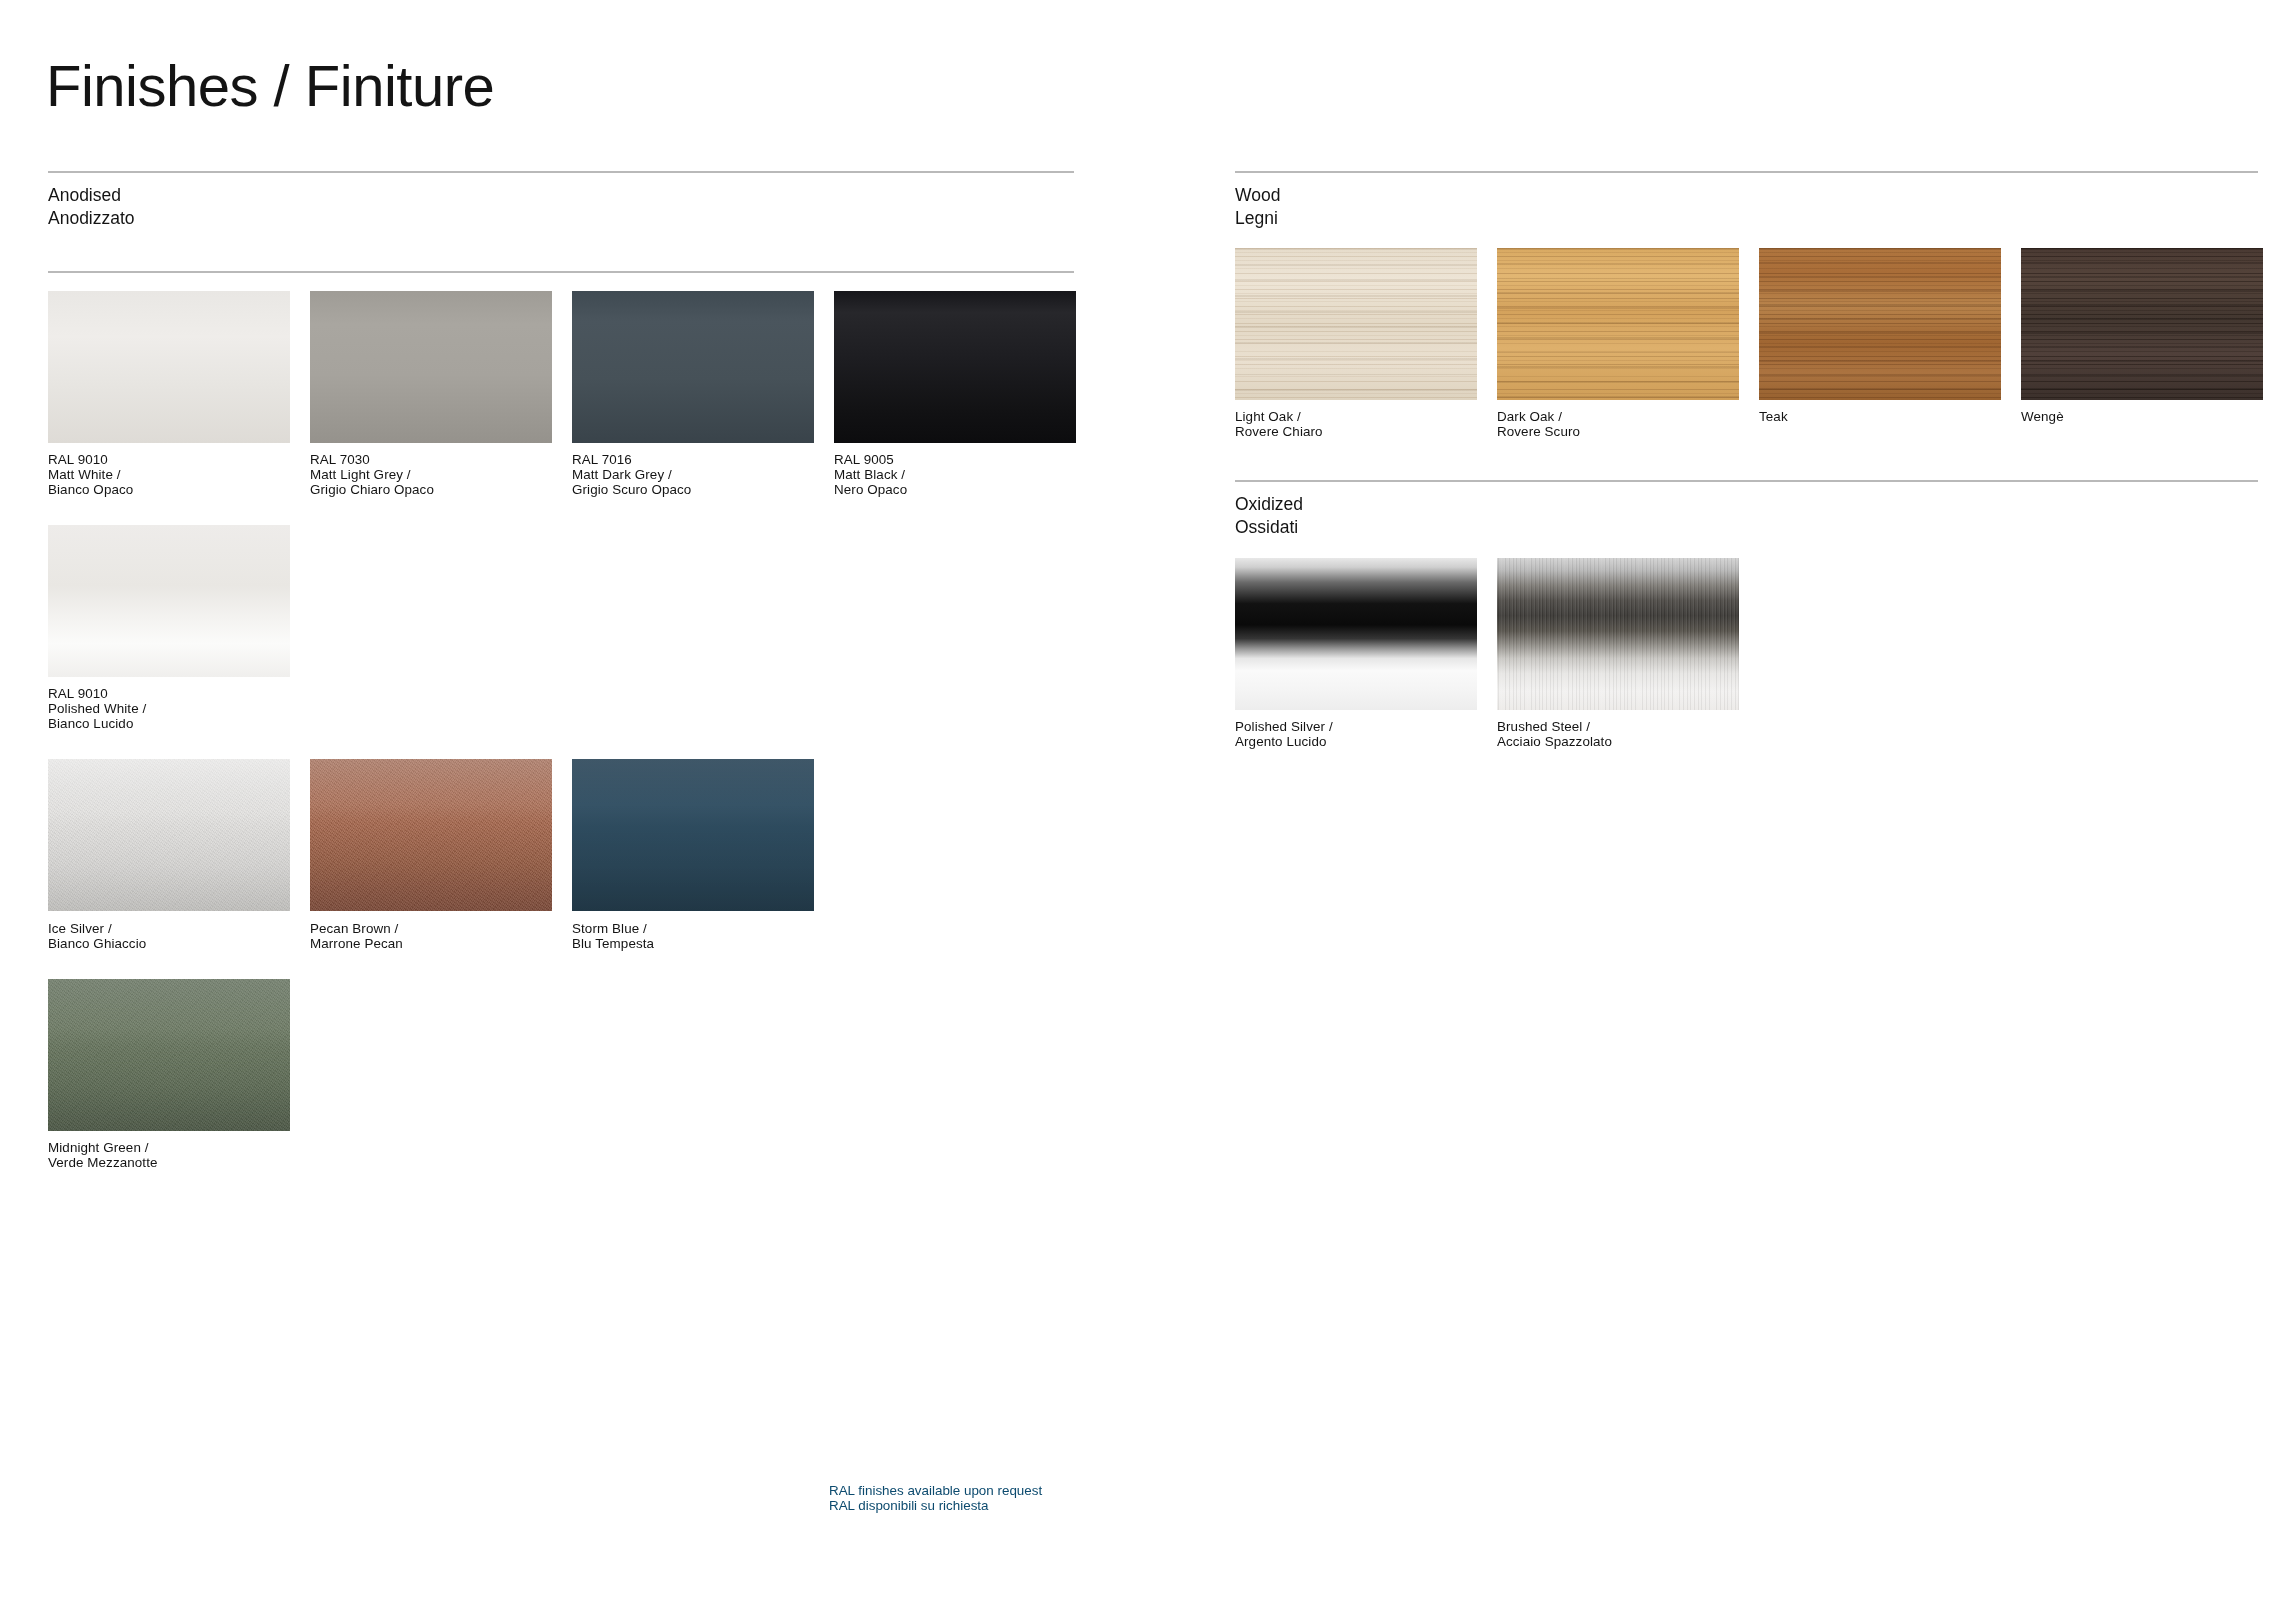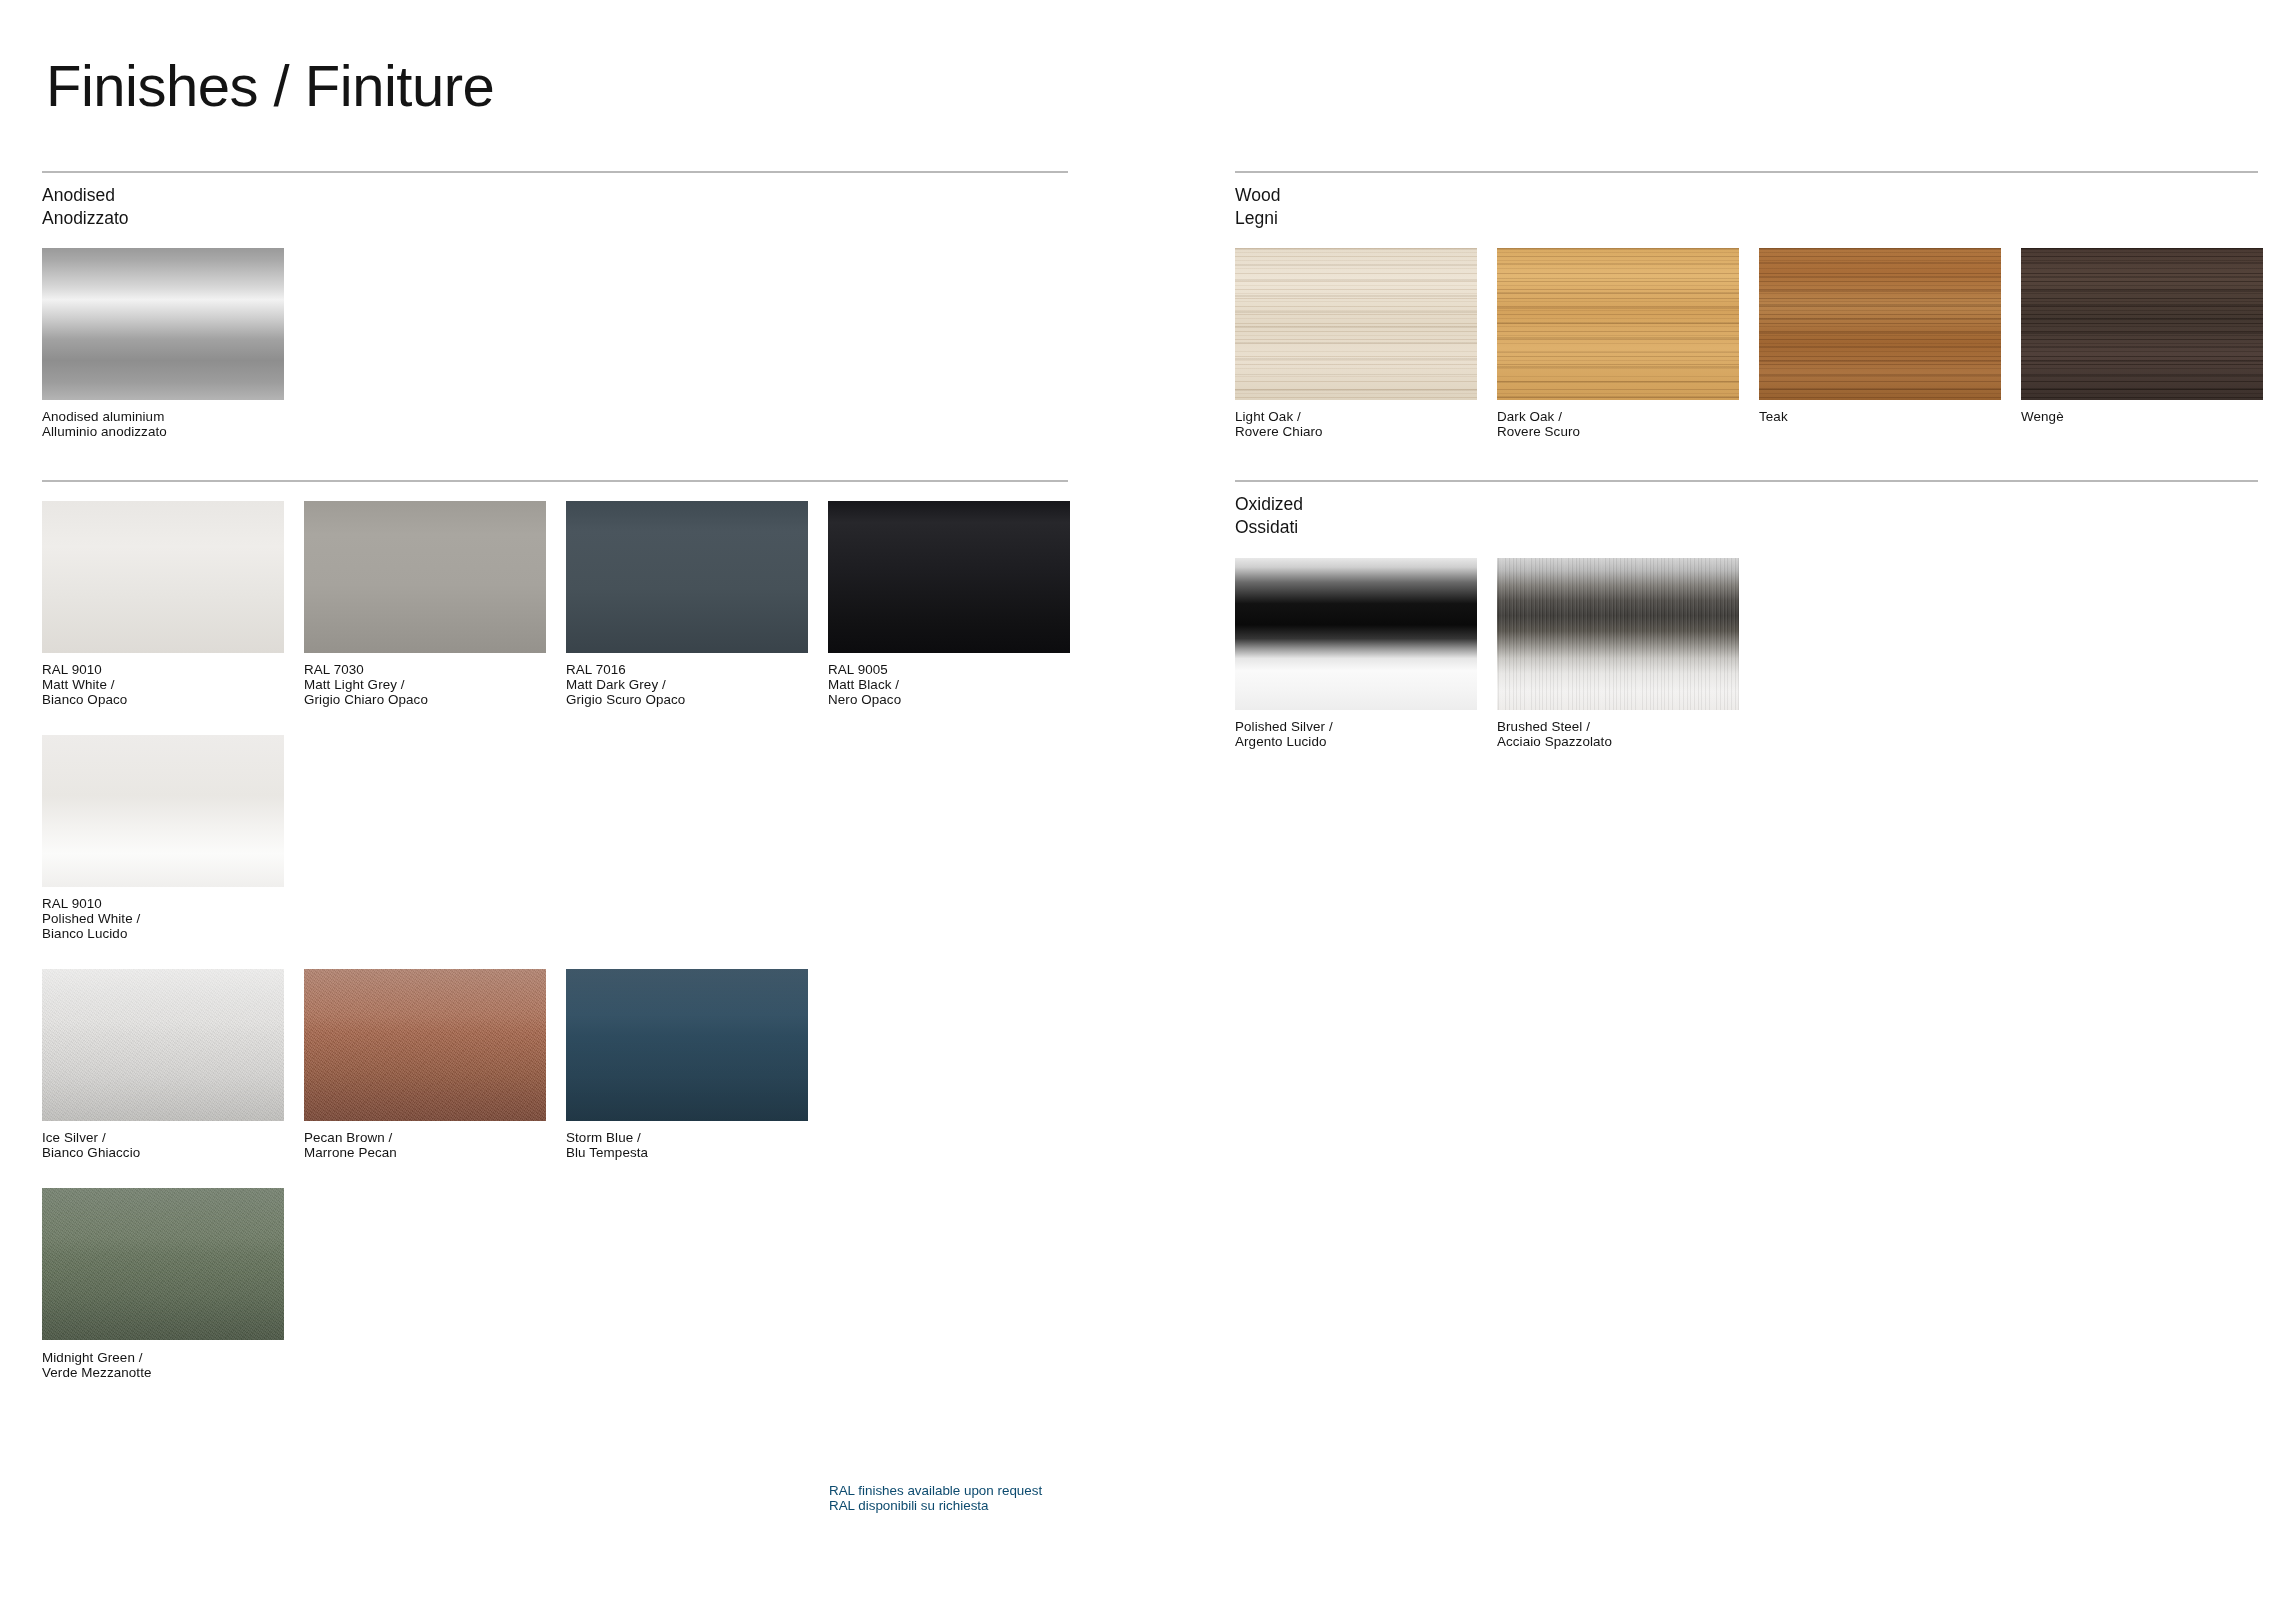--- a/index.html
+++ b/index.html
@@ -34,21 +34,21 @@
     font-weight: 400;
     letter-spacing: -0.5px;
     line-height: 1;
     color: #141414;
     white-space: nowrap;
   }
 
   
   .col-left {
     position: absolute;
-    left: 42px;
+    left: 48px;
     top: 171px;
     width: 1026px;
   }
   .col-right {
     position: absolute;
     left: 1235px;
     top: 171px;
     width: 1023px;
   }
 
@@ -272,29 +272,20 @@
   <div class="page-title">Finishes / Finiture</div>
 
   <div class="col-left">
 
     <div class="section">
       <div class="rule"></div>
       <div class="section-head">
         <span class="l1">Anodised</span>
         <span class="l2">Anodizzato</span>
       </div>
-      <div class="swatch-row">
-        <div class="swatch-cell">
-          <div class="swatch sw-anodised"></div>
-          <div class="caption">
-            <span>Anodised aluminium</span>
-            <span>Alluminio anodizzato</span>
-          </div>
-        </div>
-      </div>
     </div>
 
     <div class="section" style="margin-top:41px;">
       <div class="rule"></div>
 
       <div class="swatch-row">
         <div class="swatch-cell">
           <div class="swatch sw-ral9010-matt"></div>
           <div class="caption">
             <span>RAL 9010</span>

